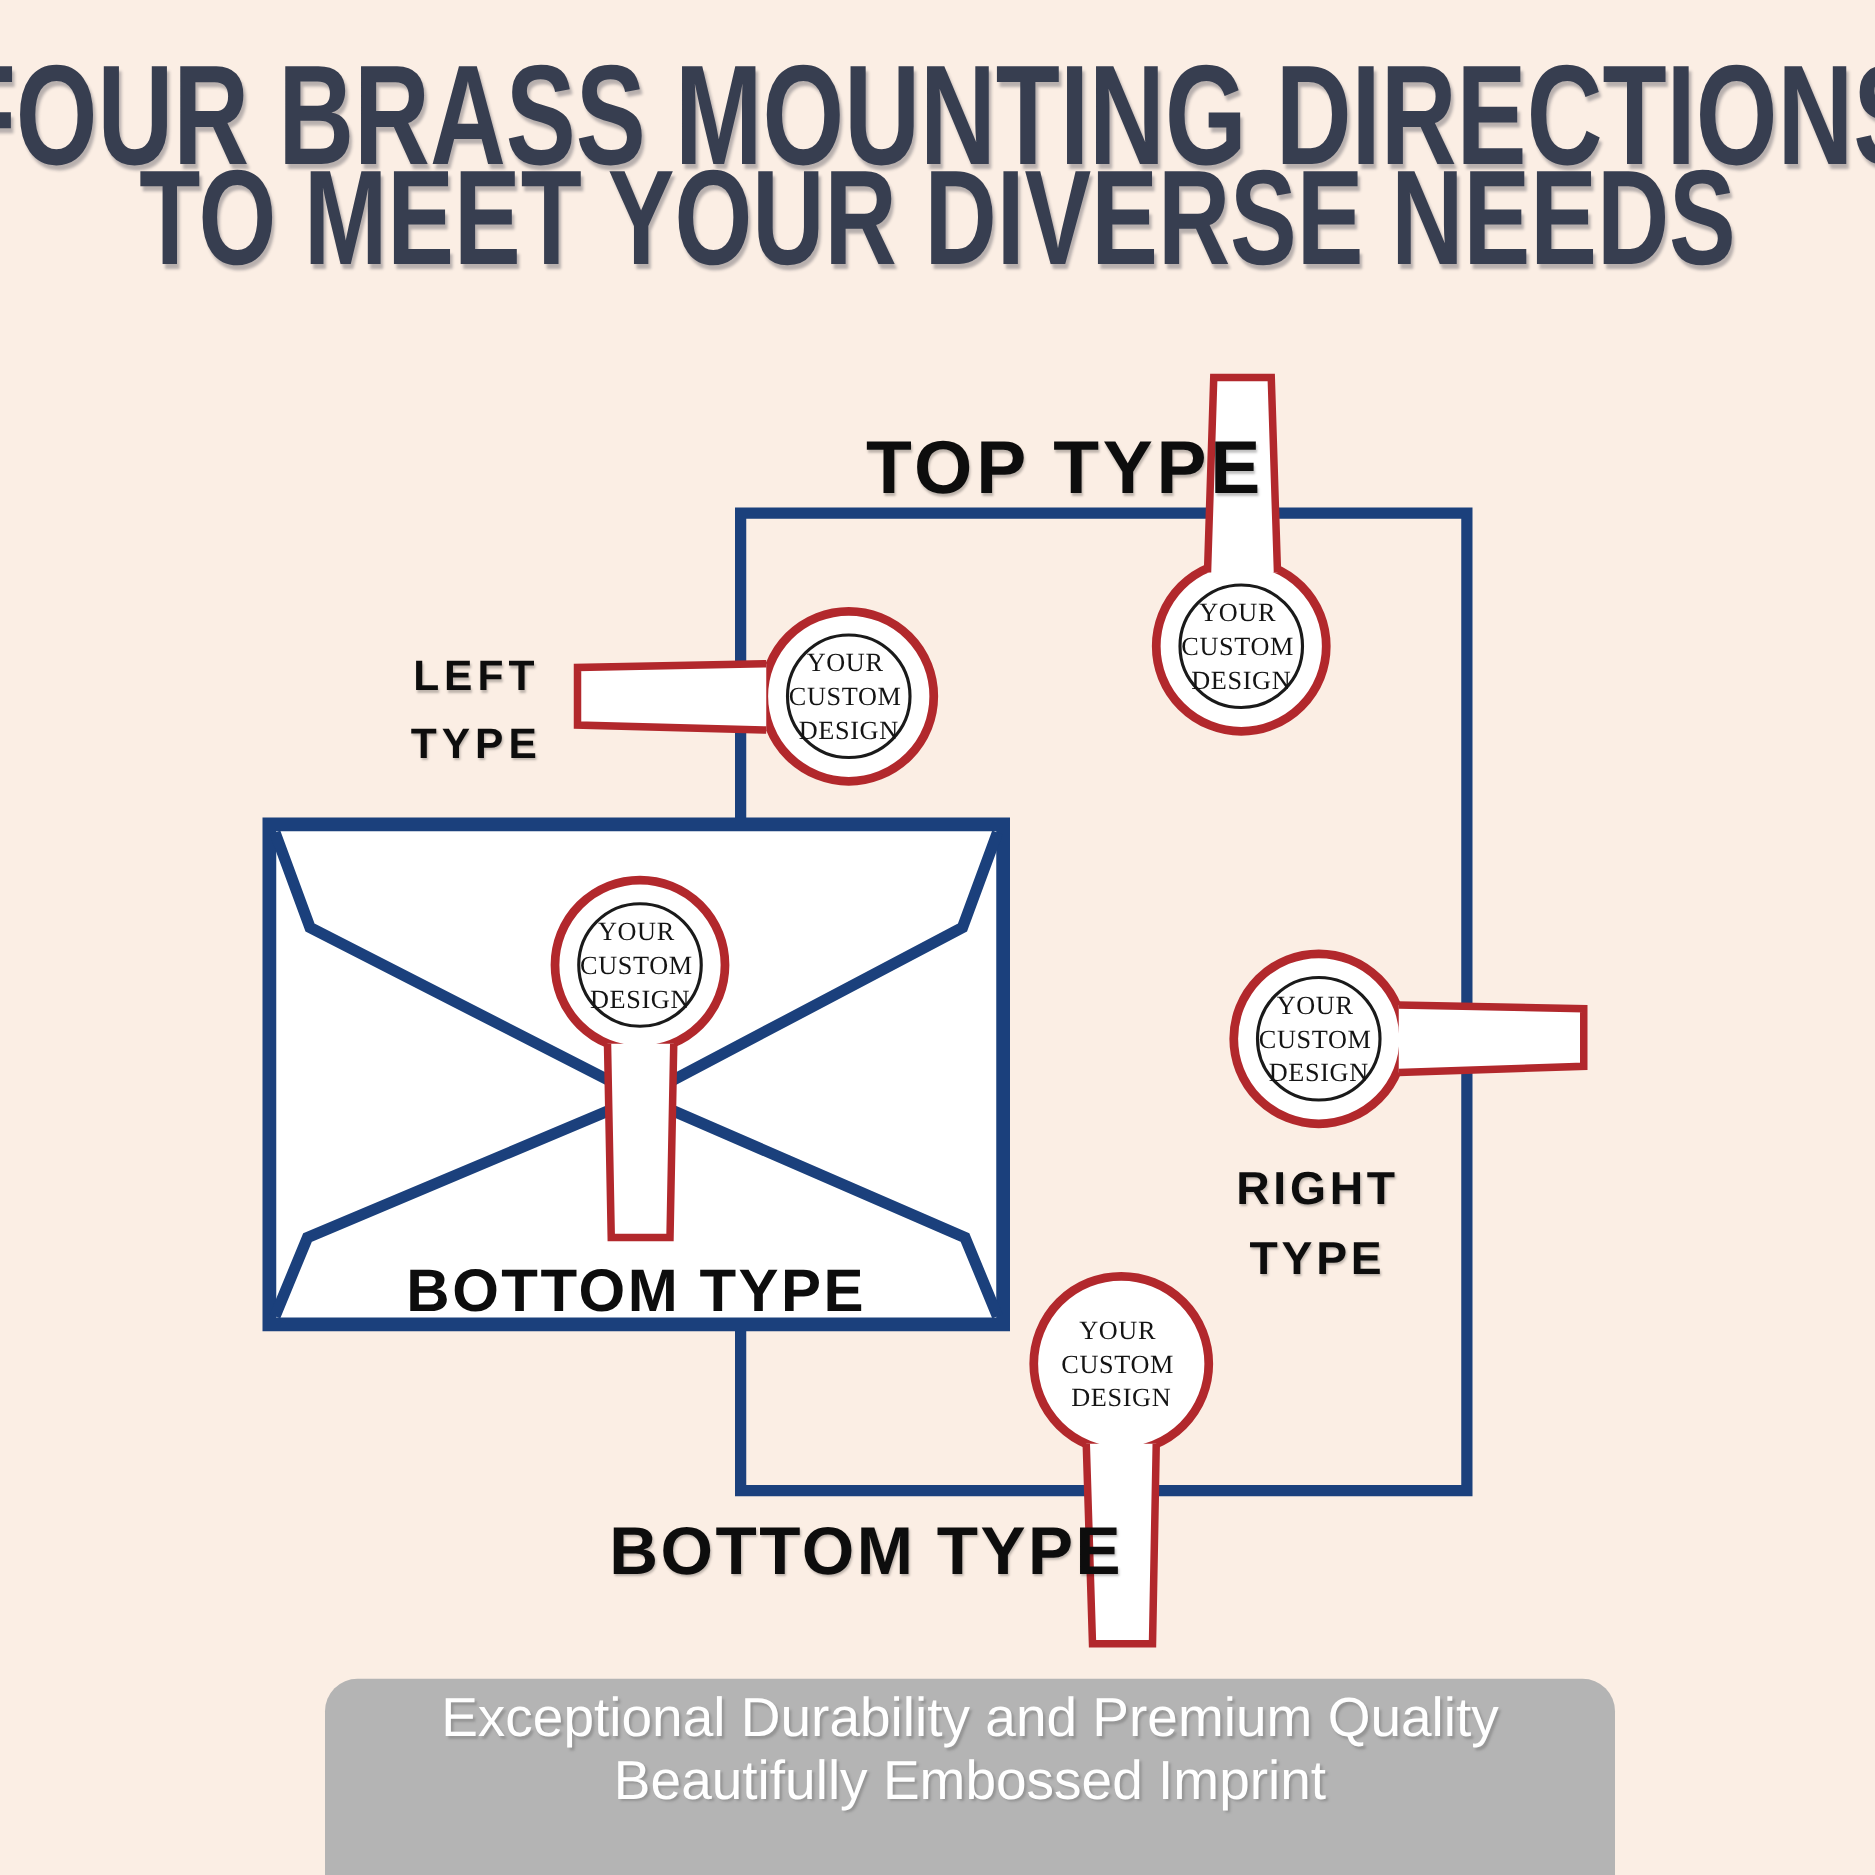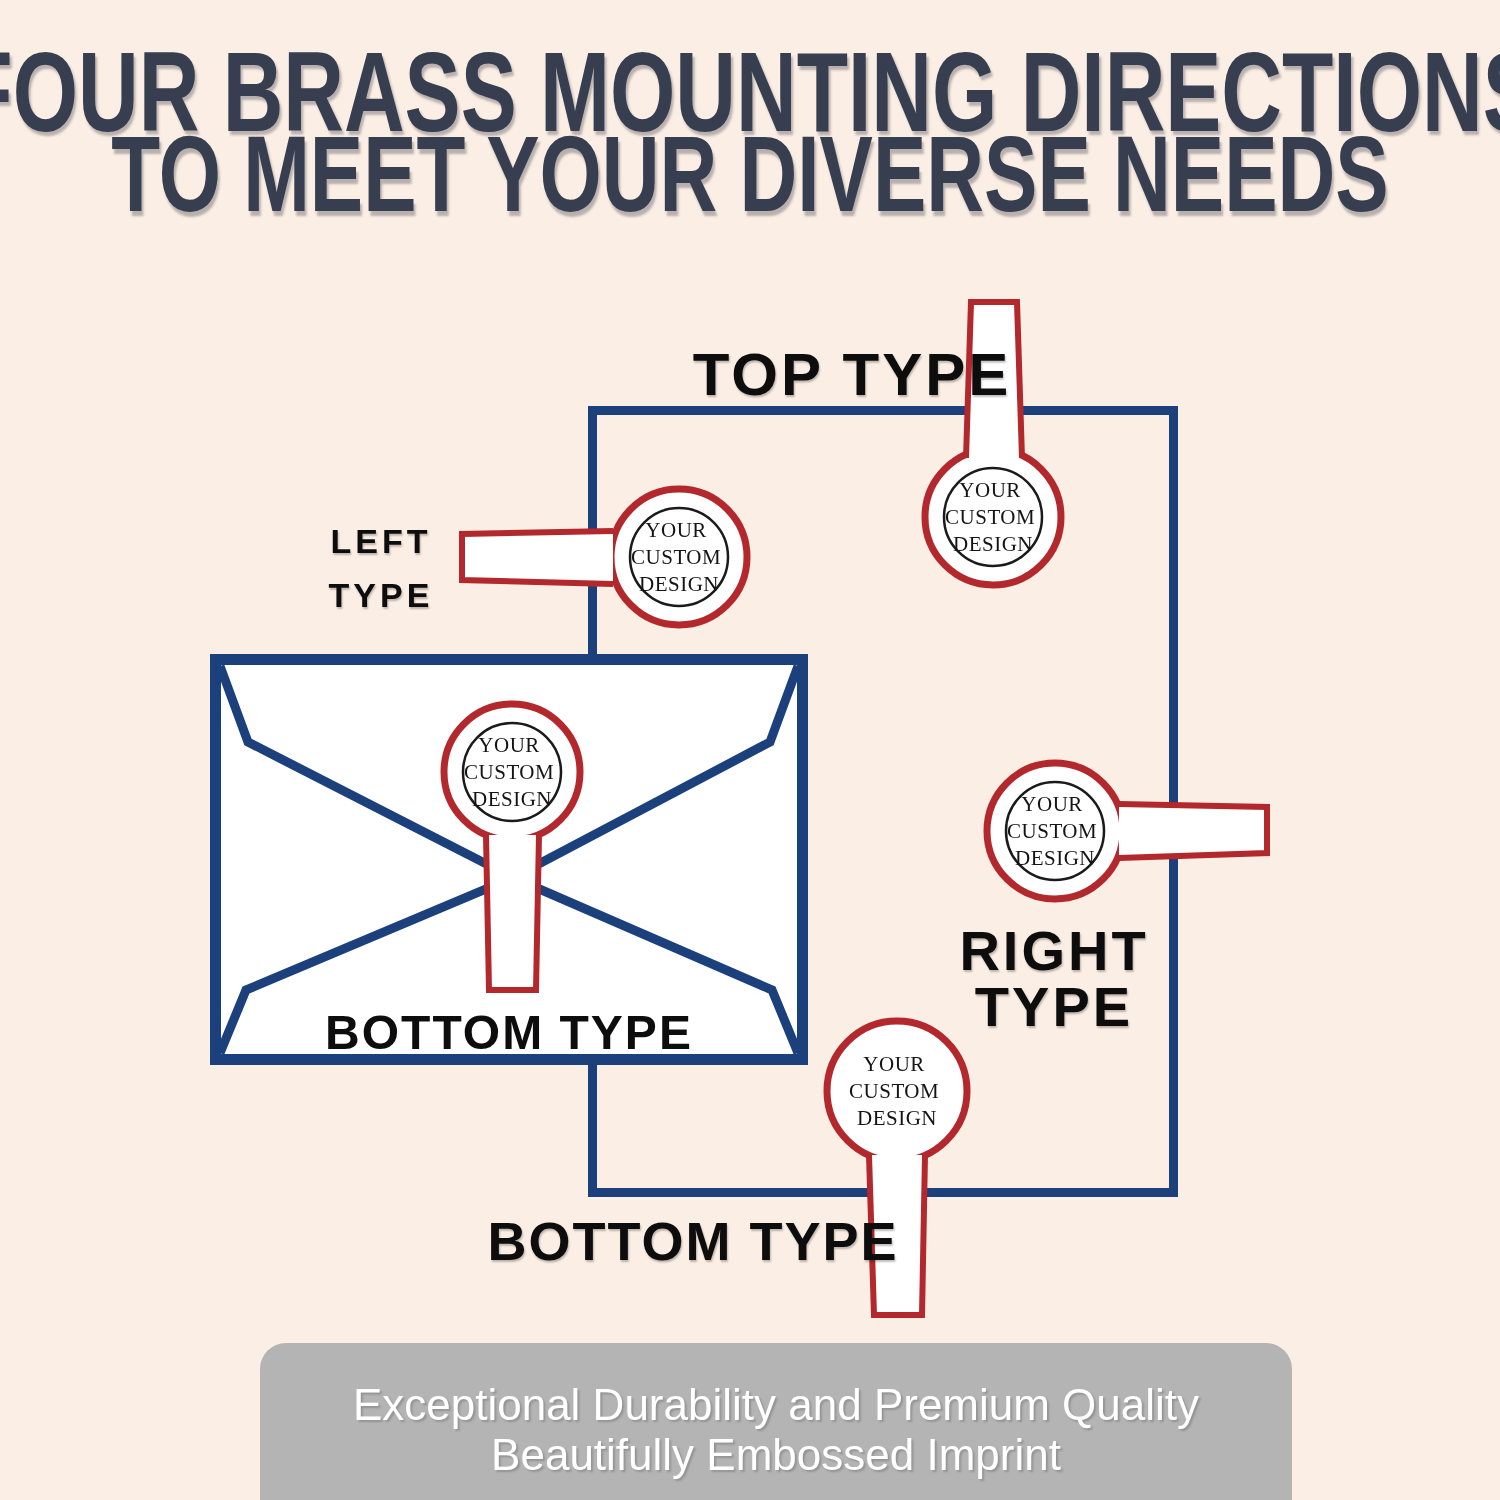--- a/index.html
+++ b/index.html
@@ -21,28 +21,28 @@
   
   #diagram{position:absolute;left:0;top:0;width:1500px;height:1500px;}
   
   .type-label{
     position:absolute;transform:translate(-50%,-50%);
     font-weight:bold;color:#0d0d0d;white-space:nowrap;text-align:center;
     text-shadow:1px 2px 2px rgba(0,0,0,0.25);
   }
   #top-type-label{left:812px;top:374px;font-size:60px;letter-spacing:3px;margin-left:40px;}
   #left-type-label{left:381px;top:568px;font-size:34px;letter-spacing:4px;line-height:54px;}
-  #right-type-label{left:1054px;top:979px;font-size:56px;letter-spacing:3px;line-height:56px;}
+  #right-type-label{left:1054px;top:979px;font-size:37px;letter-spacing:3px;line-height:56px;}
   #bottom-type-label{left:693px;top:1241px;font-size:54px;letter-spacing:2px;}
   
   #banner{
     position:absolute;left:260px;top:1343px;width:1032px;height:157px;
     background:#b4b4b4;border-radius:26px 26px 0 0;
     display:flex;flex-direction:column;align-items:center;
-    padding-top:38px;box-sizing:border-box;
+    padding-top:8px;box-sizing:border-box;
   }
   .banner-line{
     color:#ffffff;font-size:44px;line-height:48px;white-space:nowrap;
     text-shadow:2px 2px 2px #949494;
   }
   #banner-line2{margin-top:2px;}
   
   .seal-text{font-family:"Liberation Serif",serif;fill:#141414;letter-spacing:0.5px;}
 </style>
 </head>

